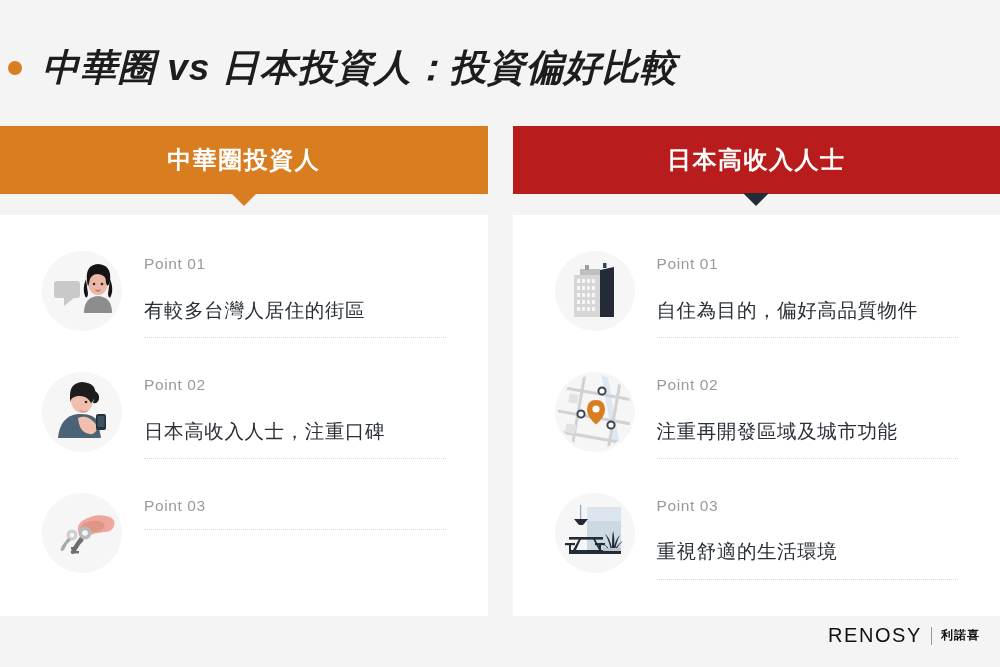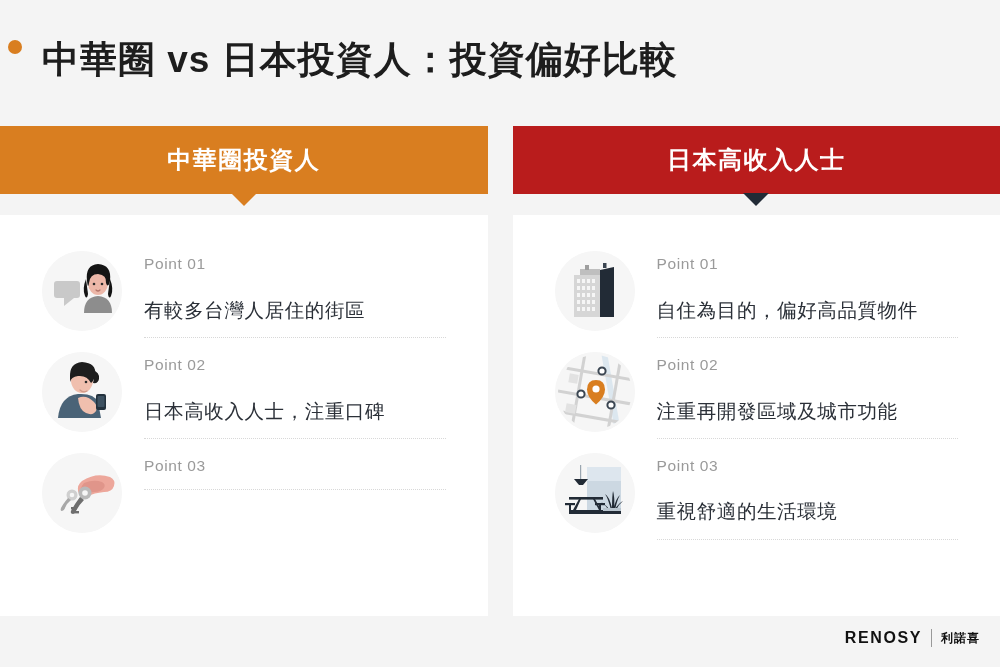--- a/index.html
+++ b/index.html
@@ -7,21 +7,21 @@
     width:1000px; height:667px;
     background:#f4f4f4;
     font-family:"Liberation Sans", "DejaVu Sans", sans-serif;
     overflow:hidden;
   }
   .slide { position:relative; width:1000px; height:667px; background:#f4f4f4; }
 
   
   .title-row {
     position:absolute; left:0; top:40px; width:1000px; height:56px;
-    display:flex; 
+    display:flex; align-items:center;font-style:italic;
   }
   .title-bullet {
     width:14px; height:14px; border-radius:50%; background:#d97e20;
     margin-left:8px; margin-right:20px; flex:0 0 auto;
   }
   .title-text {
     font-size:37px; font-weight:bold; color:#1d1d1d;
     letter-spacing:1px; line-height:1.1; white-space:nowrap;
   }
 
@@ -43,21 +43,21 @@
     position:absolute; left:50%; bottom:-12px; transform:translateX(-50%);
     width:0; height:0; border-left:13px solid transparent;
     border-right:13px solid transparent;
   }
   .col-header.orange .notch { border-top:13px solid #d97e20; }
   .col-header.navy   .notch { border-top:13px solid #222b36; }
 
   .col-card {
     margin-top:21px; background:#ffffff; flex:1;
     padding:22px 42px 10px 42px;
-    display:flex; flex-direction:column; justify-content:flex-start;
+    display:flex; flex-direction:column; justify-content:flex-start;gap:20px;
   }
 
   
   .point {
     display:flex; align-items:flex-start; gap:22px;
     padding-top:14px;
   }
   .point-icon {
     width:80px; height:80px; border-radius:50%; background:#f6f6f6;
     flex:0 0 auto; position:relative; overflow:hidden;
@@ -75,21 +75,21 @@
     margin-top:14px; height:0;
     border-bottom:1px dotted #d8d8d8;
   }
 
   
   .footer {
     position:absolute; right:20px; bottom:20px;
     display:flex; align-items:center; gap:9px;
   }
   .brand-main {
-    font-size:16px; font-weight:bold; color:#111111; letter-spacing:1.6px;
+    font-size:20px; font-weight:normal; color:#111111; letter-spacing:1.6px;
   }
   .brand-divider { width:1px; height:18px; background:#999999; }
   .brand-sub {
     font-size:12px; font-weight:bold; color:#111111; letter-spacing:1px;
   }
 </style>
 </head>
 <body>
 
 <div class="slide">

